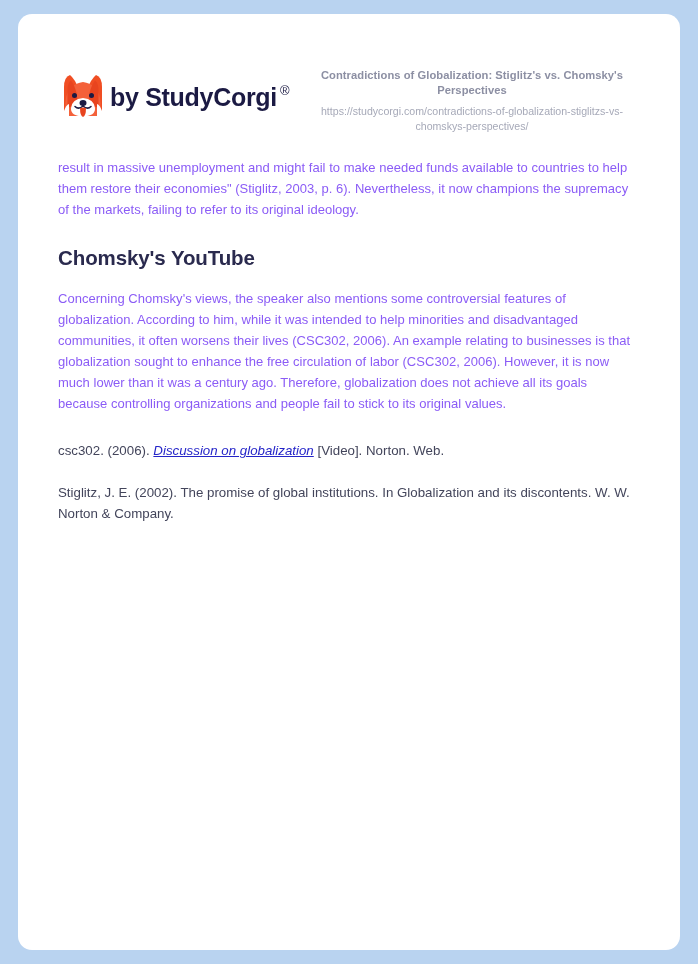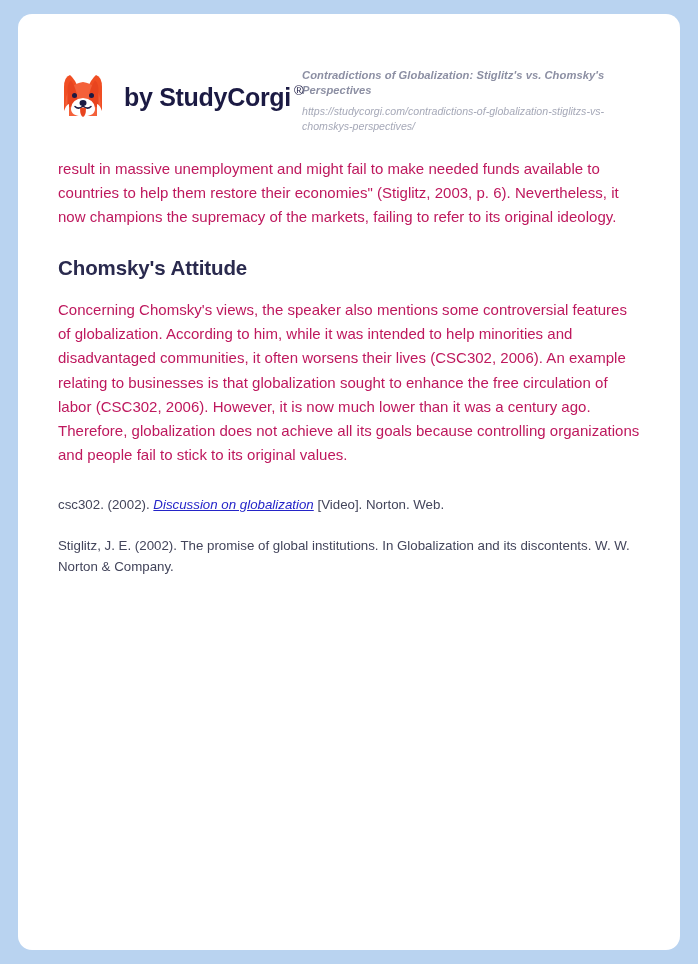--- a/index.html
+++ b/index.html
@@ -30,21 +30,21 @@
   .doc-header {
     display: flex;
     align-items: flex-start;
     justify-content: space-between;
     padding: 44px 38px 0 40px;
   }
 
   .brand {
     display: flex;
     align-items: center;
-    gap: 16px;
+    gap: 2px;
     padding-top: 14px;
   }
 
   .corgi-logo {
     width: 50px;
     height: 50px;
     flex: 0 0 50px;
     display: block;
   }
 
@@ -62,24 +62,23 @@
     font-size: 13px;
     font-weight: normal;
     line-height: 1;
     position: relative;
     top: 1px;
     left: 3px;
     color: #1b1a43;
   }
 
   .header-meta {
-    text-align: left;
+    text-align: center;
     max-width: 340px;
     padding-top: 10px;
-    font-style: italic;
   }
   .header-title {
     font-size: 11.2px;
     font-weight: bold;
     color: #8c8fa3;
     line-height: 1.35;
     letter-spacing: 0.05px;
     margin: 0 0 6px 0;
   }
   .header-url {
@@ -90,23 +89,23 @@
     margin: 0;
     word-break: break-word;
   }
 
   
   .doc-body {
     padding: 24px 40px 0 40px;
   }
 
   .doc-paragraph {
-    font-size: 15px;
+    font-size: 13px;
     line-height: 1.62;
-    color: #be185d;
+    color: #8b5cf6;
     margin: 0 0 26px 0;
     letter-spacing: 0.02px;
   }
 
   .doc-heading {
     font-size: 20.5px;
     font-weight: bold;
     color: #2a2a4e;
     margin: 6px 0 18px 0;
     letter-spacing: -0.1px;
@@ -174,23 +173,23 @@
     <div class="header-meta">
       <p class="header-title">Contradictions of Globalization: Stiglitz's vs. Chomsky's Perspectives</p>
       <p class="header-url">https://studycorgi.com/contradictions-of-globalization-stiglitzs-vs-chomskys-perspectives/</p>
     </div>
   </div>
 
   <div class="doc-body">
 
     <p class="doc-paragraph">result in massive unemployment and might fail to make needed funds available to countries to help them restore their economies" (Stiglitz, 2003, p. 6). Nevertheless, it now champions the supremacy of the markets, failing to refer to its original ideology.</p>
 
-    <h2 class="doc-heading">Chomsky's Attitude</h2>
+    <h2 class="doc-heading">Chomsky's YouTube</h2>
 
     <p class="doc-paragraph">Concerning Chomsky's views, the speaker also mentions some controversial features of globalization. According to him, while it was intended to help minorities and disadvantaged communities, it often worsens their lives (CSC302, 2006). An example relating to businesses is that globalization sought to enhance the free circulation of labor (CSC302, 2006). However, it is now much lower than it was a century ago. Therefore, globalization does not achieve all its goals because controlling organizations and people fail to stick to its original values.</p>
 
 
-    <p class="ref-entry first"><span>csc302. (2002). </span><a class="ref-link" href="#">Discussion on globalization</a><span> [Video]. Norton. Web.</span></p>
+    <p class="ref-entry first"><span>csc302. (2006). </span><a class="ref-link" href="#">Discussion on globalization</a><span> [Video]. Norton. Web.</span></p>
 
     <p class="ref-entry"><span>Stiglitz, J. E. (2002). The promise of global institutions. In </span><span class="ref-italic">Globalization and its discontents</span><span>. W. W. Norton &amp; Company.</span></p>
 
   </div>
 </div>
 
 </body></html>

